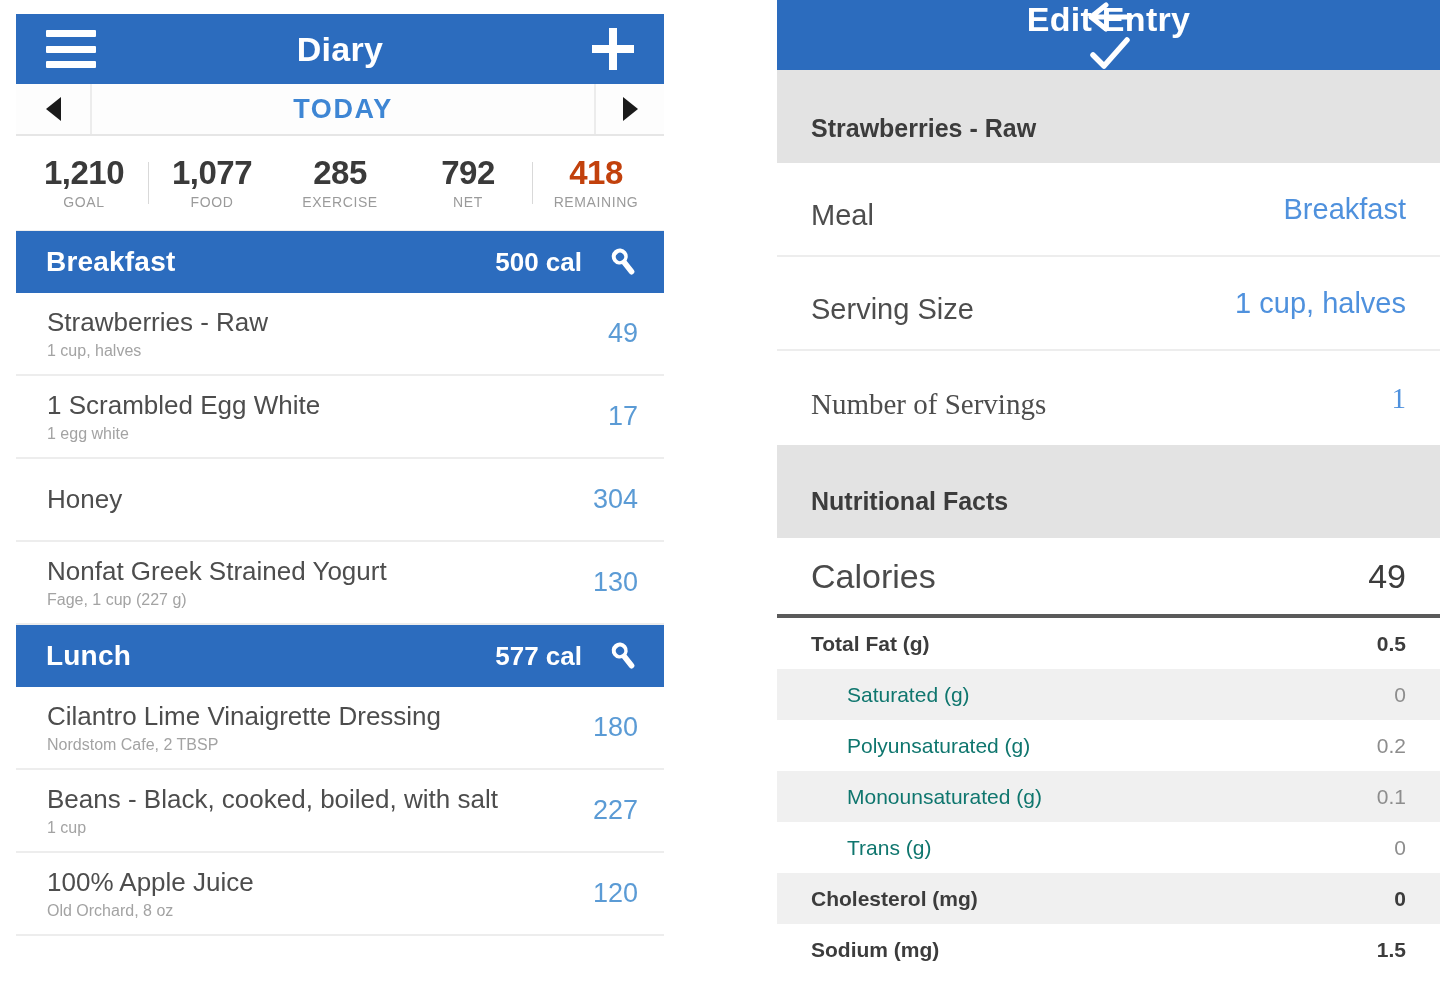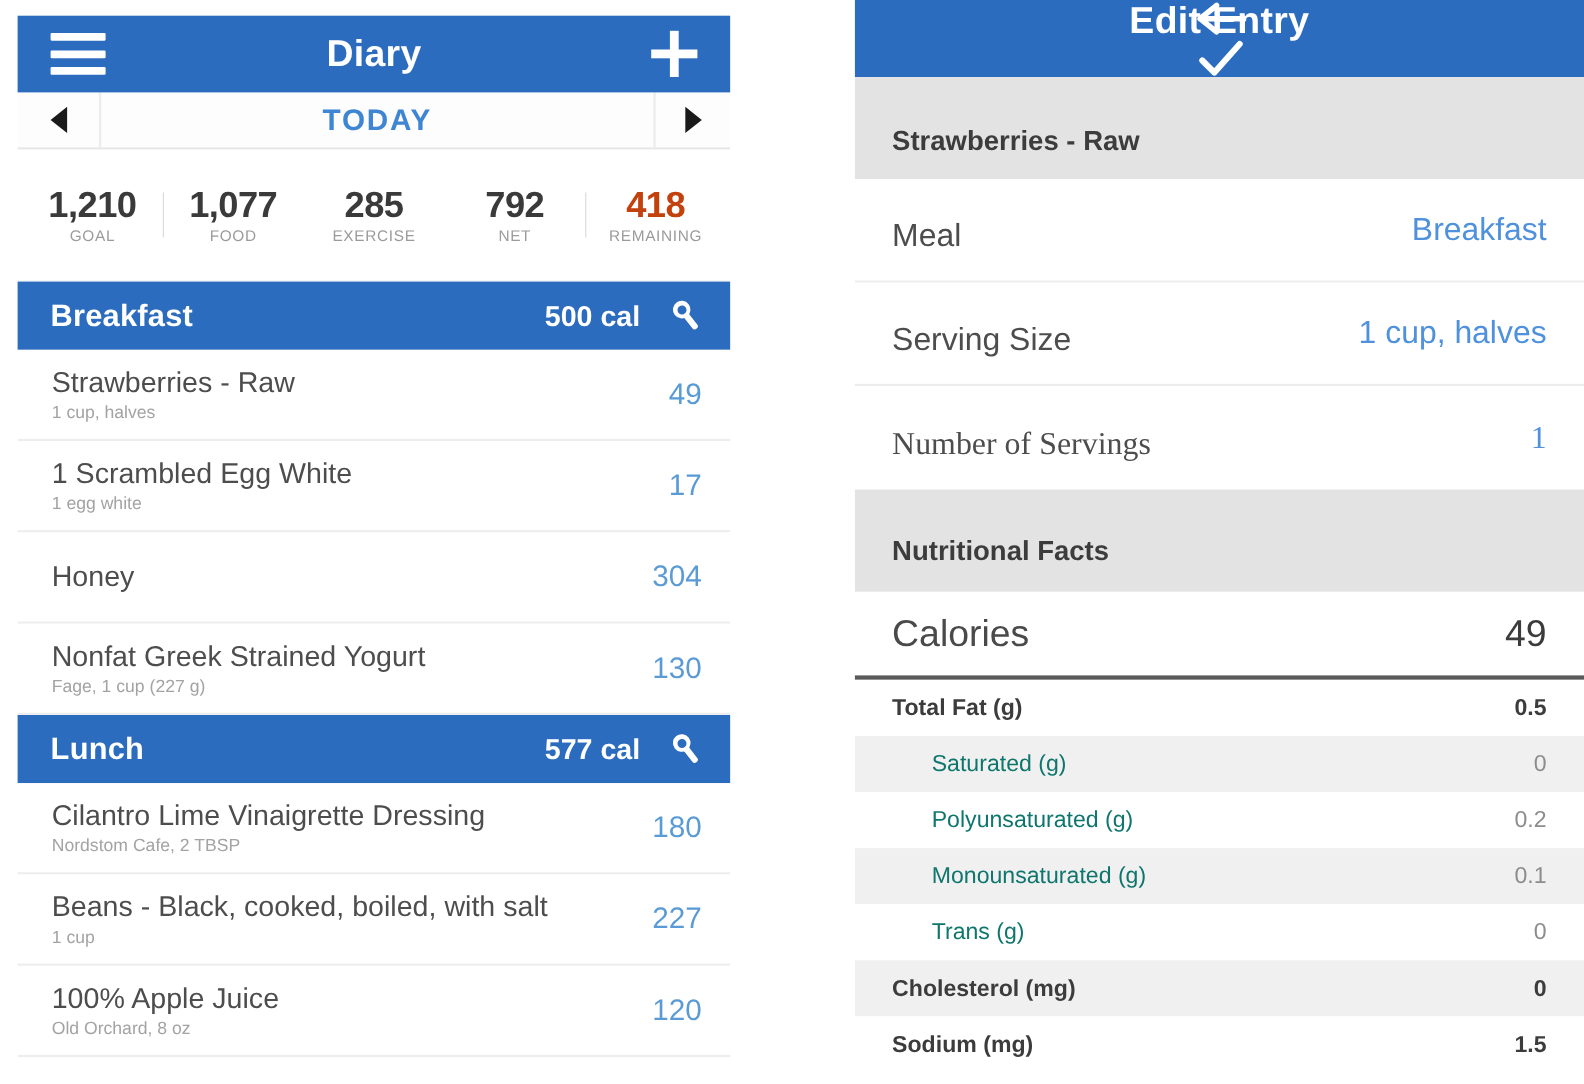--- a/index.html
+++ b/index.html
@@ -96,21 +96,21 @@
     flex: 1;
     display: flex; align-items: center; justify-content: center;
     color: #3e86d4;
     font-size: 27px;
     font-weight: bold;
     letter-spacing: 1.6px;
   }
 
   
   .summary {
-    height: 120px;
+    height: 95px;
     display: flex;
     align-items: center;
     background: #ffffff;
     border-bottom: 1px solid #eeeeee;
     padding: 0 4px;
   }
   .sum-cell {
     flex: 1;
     text-align: center;
     position: relative;

